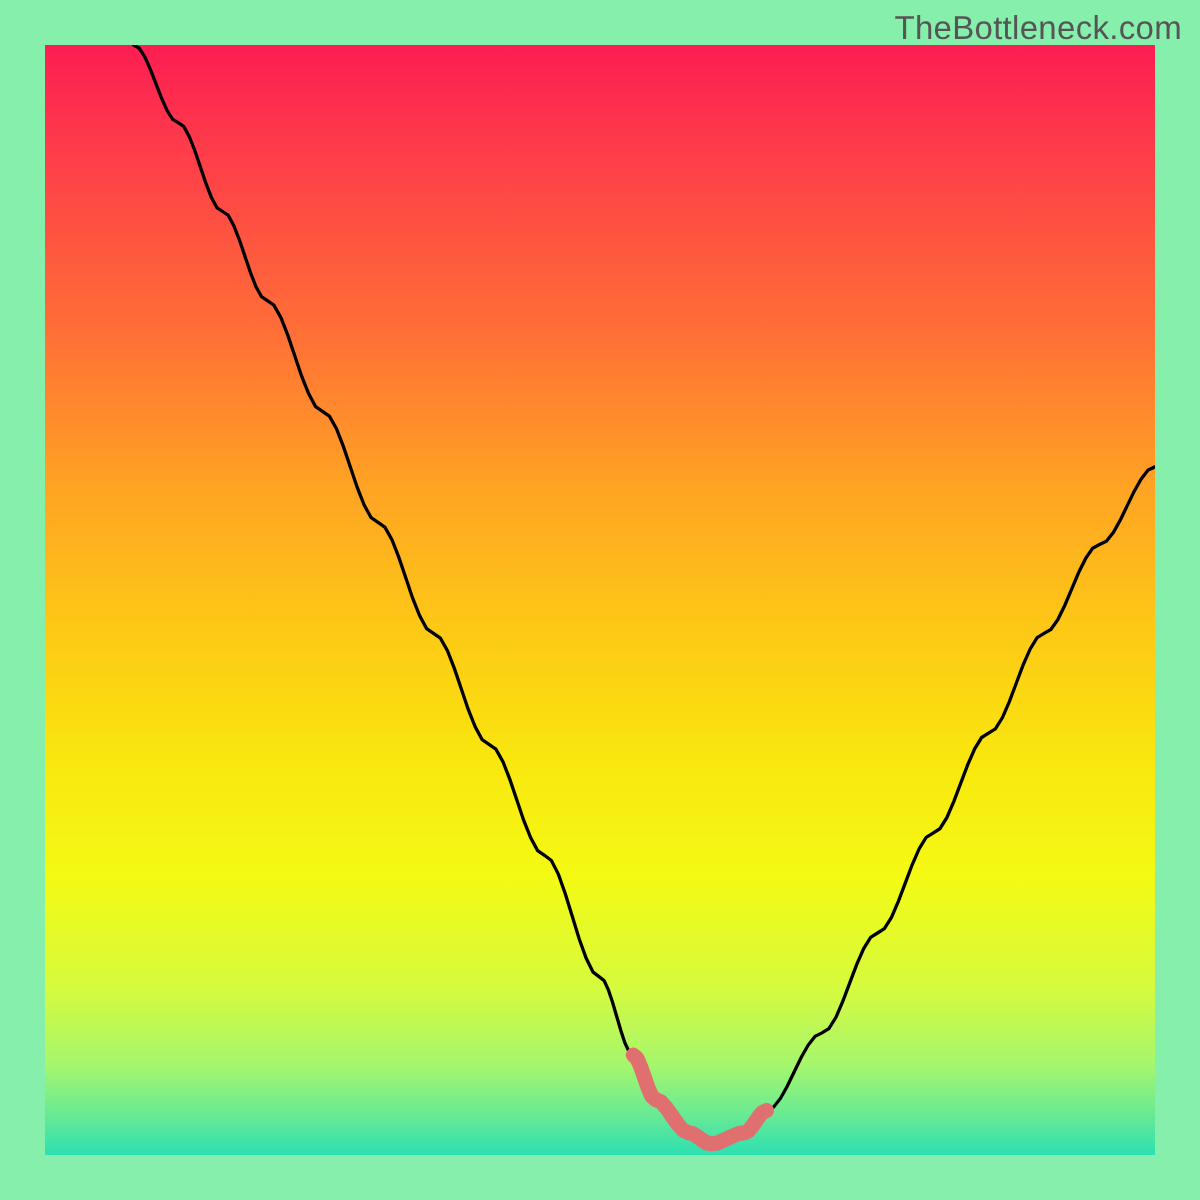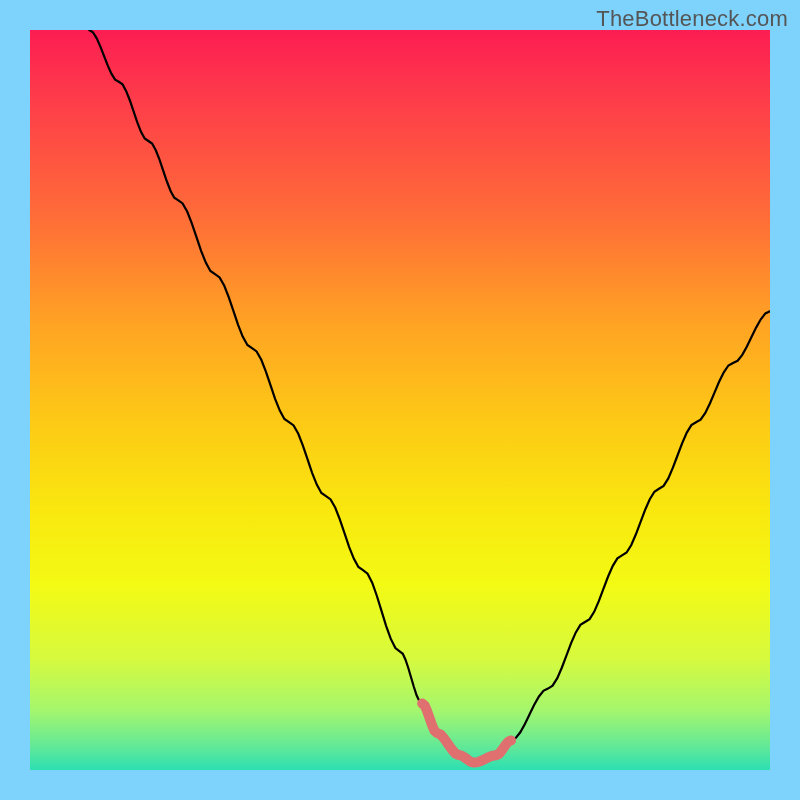--- a/index.html
+++ b/index.html
@@ -7,21 +7,21 @@
     padding: 0;
     width: 800px;
     height: 800px;
     background: #000;
     font-family: Arial, sans-serif;
     overflow: hidden;
   }
   .frame {
     width: 800px;
     height: 800px;
-    background: #7dd3fc;
+    background: #86efac;
     position: relative;
   }
   .watermark {
     position: absolute;
     top: 6px;
     right: 12px;
     color: #555;
     font-size: 22px;
     letter-spacing: 0.2px;
     font-weight: 500;

